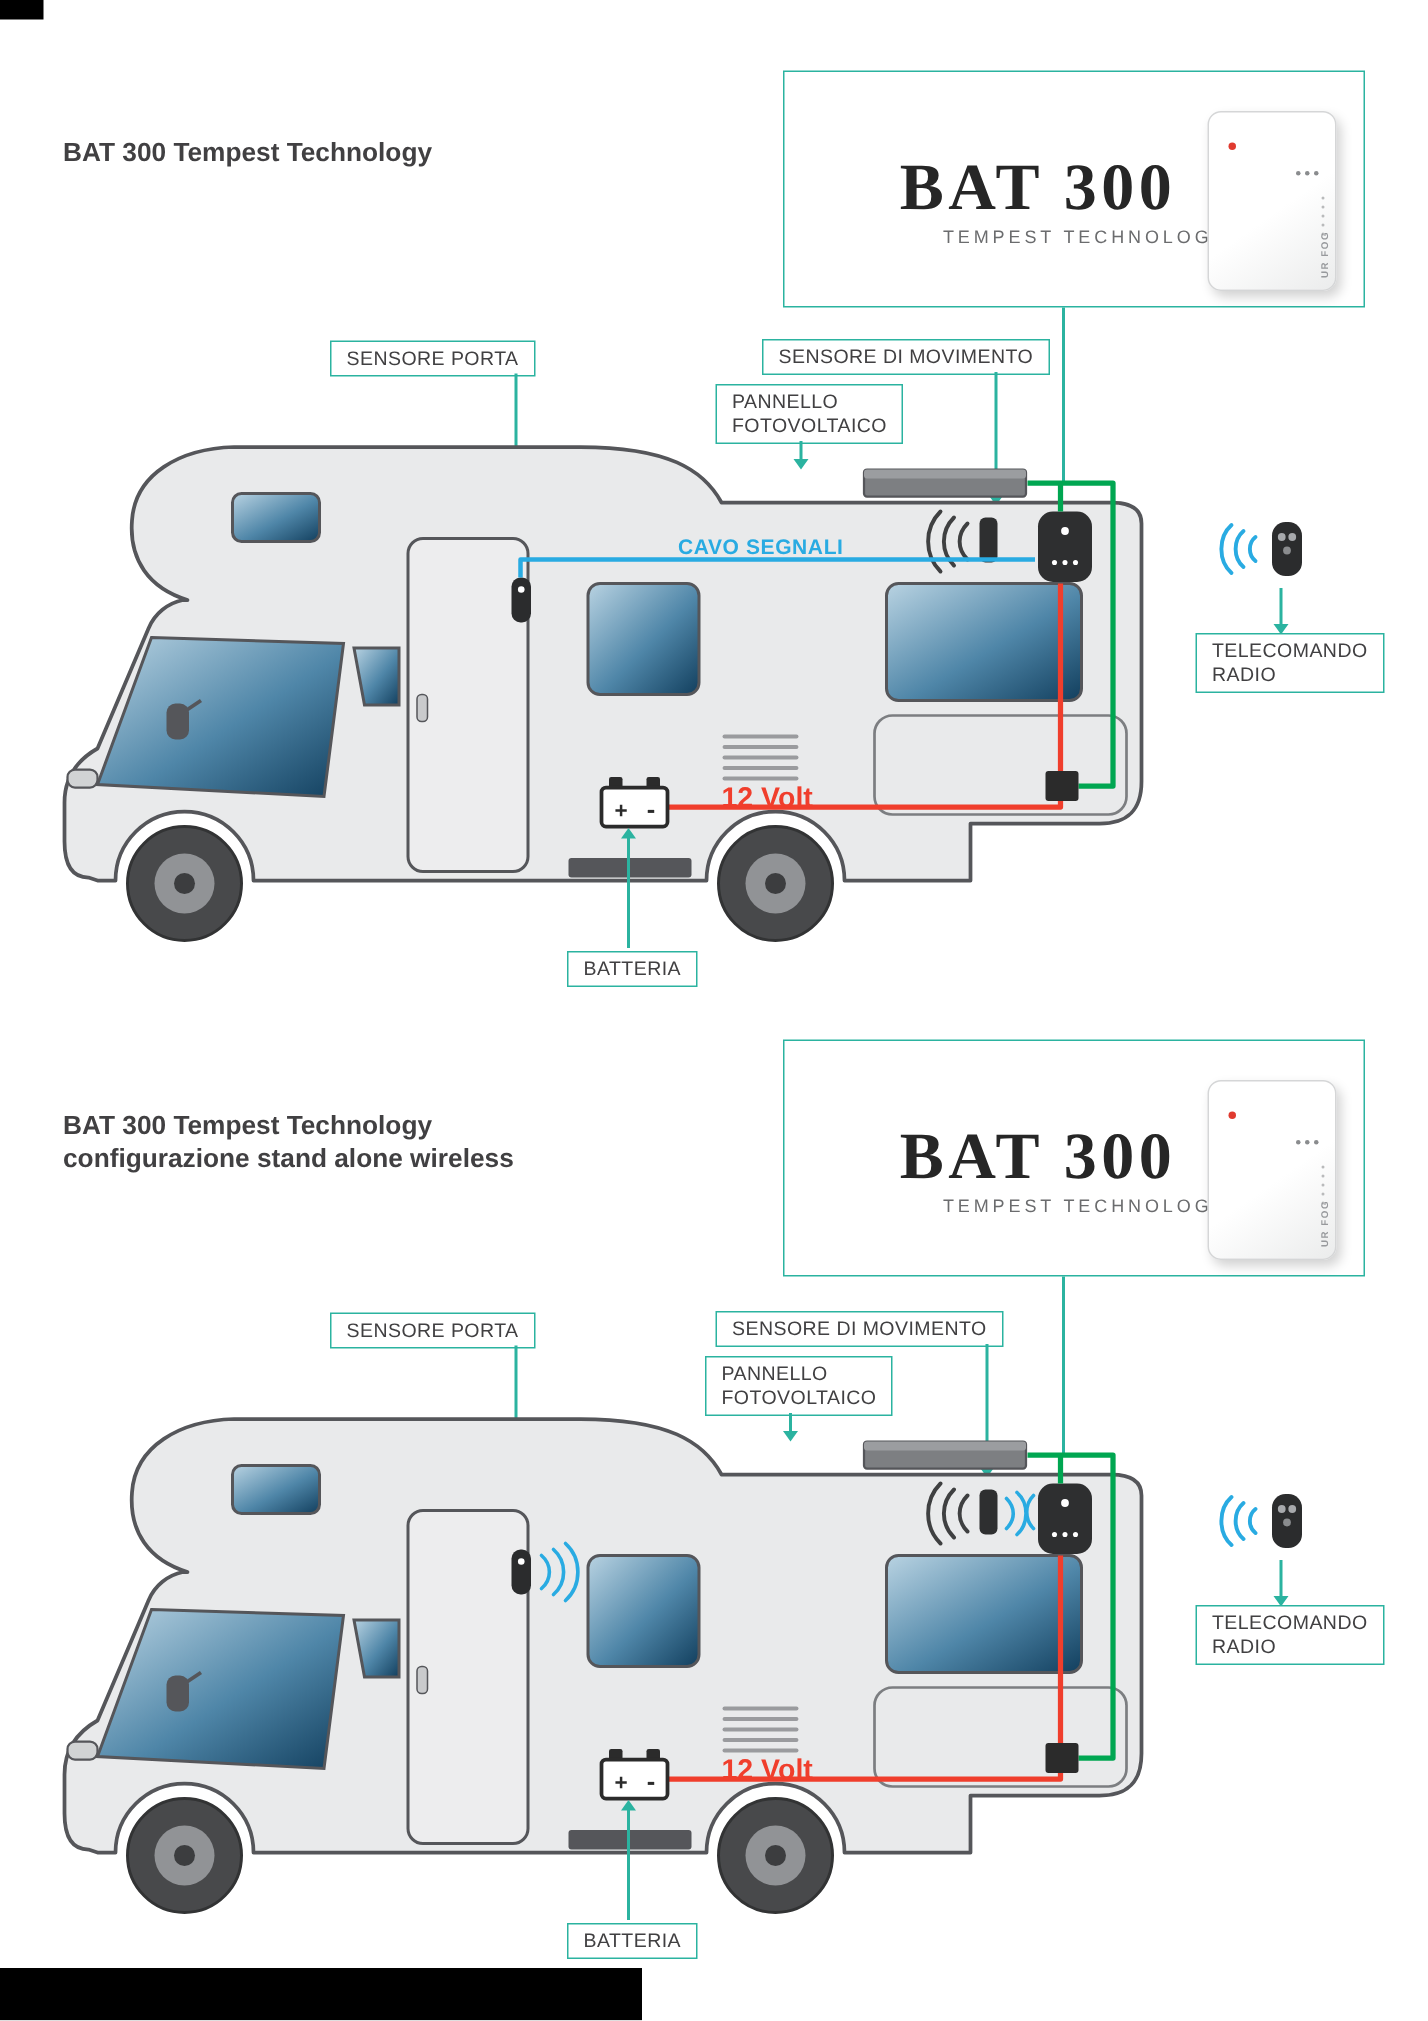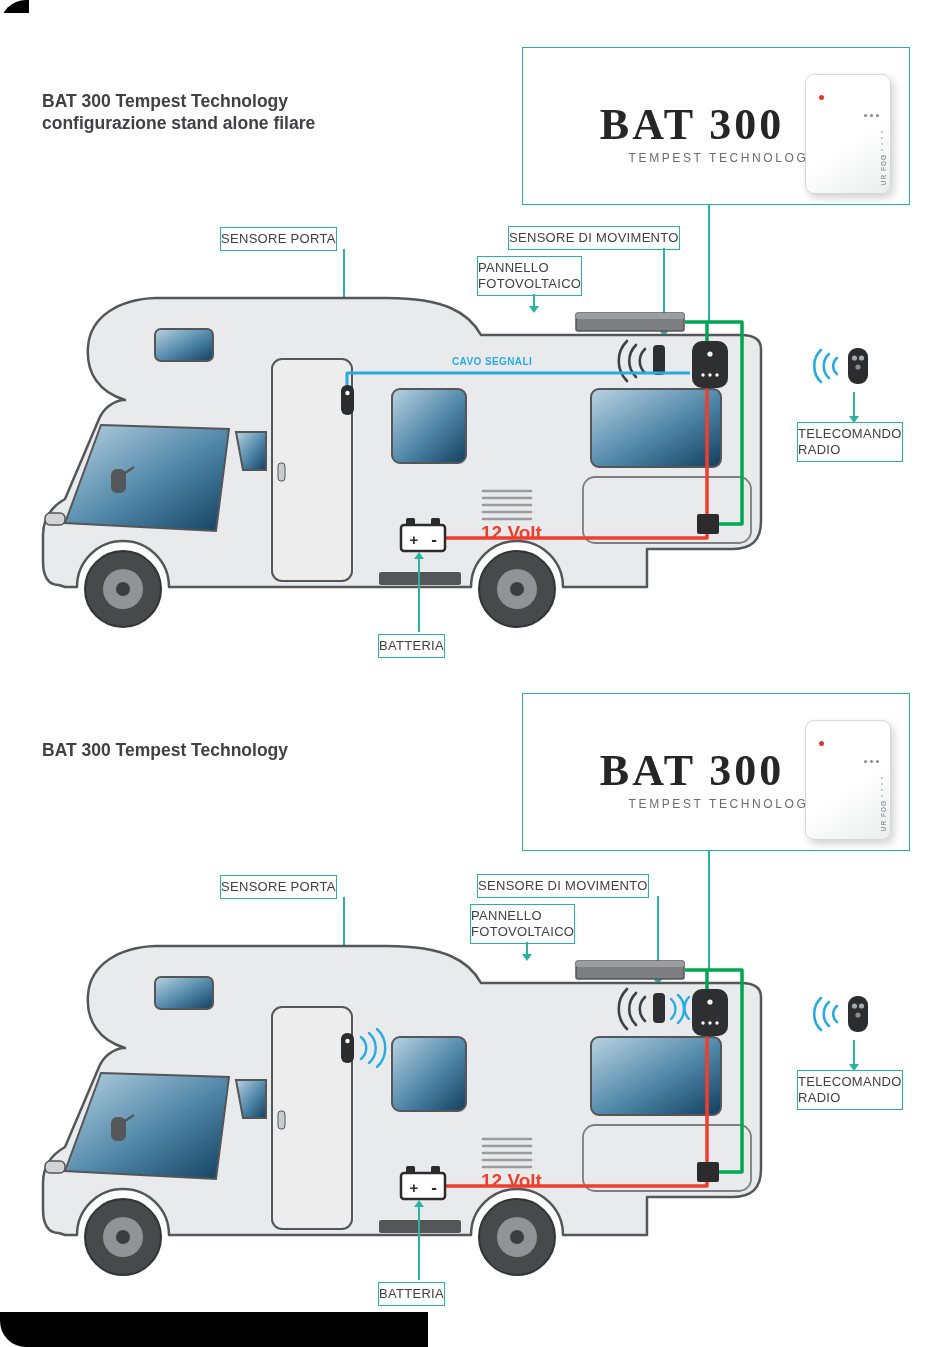--- a/index.html
+++ b/index.html
@@ -4,44 +4,44 @@
 <style>
   :root{
     --teal:#2bb3a0;
     --dark:#414042;
     --red:#f03e2c;
     --blue:#29abe2;
     --green:#00a651;
   }
   html,body{margin:0;padding:0;background:#fff;}
   body{font-family:"Liberation Sans",sans-serif;}
-  .page{position:relative;width:952px;height:1347px;background:#ffffff;overflow:hidden;border-radius:26px;}
+  .page{position:relative;width:952px;height:1347px;background:#ffffff;overflow:hidden;}
   .section{position:absolute;left:0;width:952px;}
   .bar{position:absolute;background:#000;}
   .title{position:absolute;font-weight:bold;font-size:17.5px;line-height:22px;color:var(--dark);}
   .logo-box{position:absolute;width:388px;height:158px;border:1.6px solid var(--teal);background:#fff;box-sizing:border-box;}
   .brand{position:absolute;left:38px;top:54px;width:262px;text-align:center;color:#262626;}
   .brand .name{font-size:44px;font-weight:bold;letter-spacing:3px;line-height:46px;white-space:nowrap;font-family:Liberation Serif, serif;}
   .brand .tagline{font-size:12px;letter-spacing:2.6px;color:#6b6c6e;text-align:right;margin-top:3px;padding-right:4px;white-space:nowrap;}
   .device{position:absolute;left:282px;top:26px;width:84px;height:118px;background:linear-gradient(145deg,#ffffff 55%,#ebecec);border:1px solid #d5d6d7;border-radius:9px;box-shadow:3px 4px 8px rgba(0,0,0,0.18);}
   .device .led{position:absolute;left:13px;top:20px;width:5px;height:5px;border-radius:50%;background:#e03a2f;}
   .device .dots{position:absolute;right:11px;top:39px;display:flex;gap:3px;}
   .device .dots i{width:3px;height:3px;border-radius:50%;background:#8a8c8e;}
   .device .holes{position:absolute;right:7px;top:56px;display:flex;flex-direction:column;gap:4px;}
   .device .holes i{width:2px;height:2px;border-radius:50%;background:#b9babb;}
   .device .ur{position:absolute;right:3px;bottom:8px;font-size:6.5px;font-weight:bold;color:#97999c;writing-mode:vertical-rl;transform:rotate(180deg);letter-spacing:1px;}
-  .lbl{position:absolute;border:1.6px solid var(--teal);background:#fff;color:var(--dark);font-size:13px;line-height:16px;padding:3px 0;white-space:nowrap;letter-spacing:0.3px;box-sizing:border-box;}
+  .lbl{position:absolute;border:1.6px solid var(--teal);background:#fff;color:var(--dark);font-size:13px;line-height:16px;padding:3px 10px;white-space:nowrap;letter-spacing:0.3px;box-sizing:border-box;}
   .leader{position:absolute;width:2px;background:var(--teal);}
   .arr{position:absolute;width:0;height:0;border-left:5px solid transparent;border-right:5px solid transparent;}
   .arr.down{border-top:7px solid var(--teal);}
   .arr.up{border-bottom:7px solid var(--teal);}
   .camper-svg{position:absolute;left:35px;width:740px;height:345px;}
   .remote-svg{position:absolute;width:72px;height:44px;}
   .wire-label{position:absolute;font-weight:bold;}
-  .cavo{color:var(--blue);font-size:10px;letter-spacing:0.4px;}
+  .cavo{color:var(--blue);font-size:14px;letter-spacing:0.4px;}
   .volt{color:var(--red);font-size:19px;}
 </style>
 </head>
 <body>
 
 <svg width="0" height="0" style="position:absolute">
   <defs>
     <linearGradient id="winGrad" x1="0" y1="0" x2="1" y2="1">
       <stop offset="0" stop-color="#b9d3e2"></stop>
       <stop offset="0.55" stop-color="#4f86a8"></stop>
@@ -123,21 +123,20 @@
     </symbol>
   </defs>
 </svg>
 
 <div class="page">
   <div class="bar" style="left:0;top:0;width:29px;height:13px;"></div>
 
   <div class="section" id="sec0" style="top:0;height:672px;">
     <div class="title" style="left:42px;top:90px;">
       <div>BAT 300 Tempest Technology</div>
-      <div>configurazione stand alone filare</div>
     </div>
 
     <div class="logo-box" style="left:522px;top:47px;">
       <div class="brand">
         <div class="name">BAT 300</div>
         <div class="tagline">TEMPEST TECHNOLOGY</div>
       </div>
       <div class="device">
         <span class="led"></span>
         <span class="dots">
@@ -203,20 +202,21 @@
     </div>
 
     <div class="arr up" style="left:414px;top:552px;"></div>
     <div class="leader" style="left:418px;top:558px;height:74px;"></div>
     <div class="lbl" style="left:378px;top:634px;">BATTERIA</div>
   </div>
 
   <div class="section" id="sec1" style="top:646px;height:700px;">
     <div class="title" style="left:42px;top:93px;">
       <div>BAT 300 Tempest Technology</div>
+      <div>configurazione stand alone wireless</div>
     </div>
 
     <div class="logo-box" style="left:522px;top:47px;">
       <div class="brand">
         <div class="name">BAT 300</div>
         <div class="tagline">TEMPEST TECHNOLOGY</div>
       </div>
       <div class="device">
         <span class="led"></span>
         <span class="dots">

